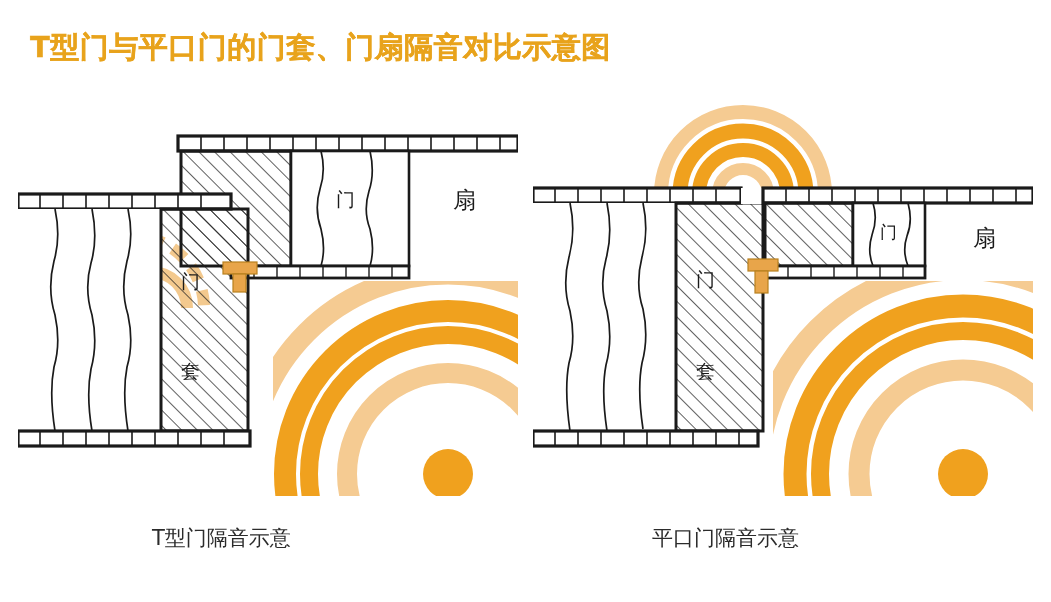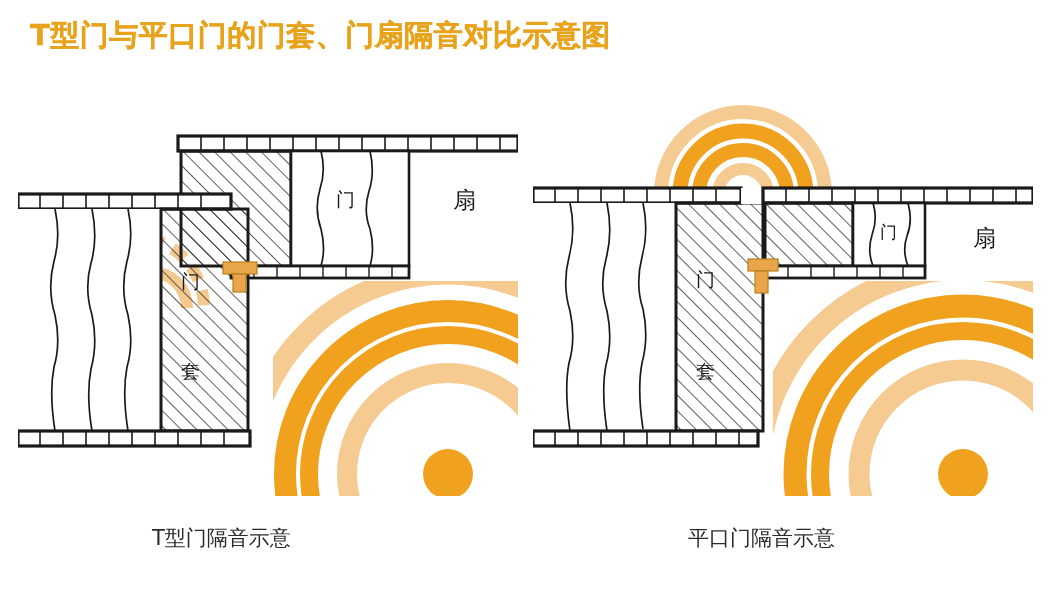--- a/index.html
+++ b/index.html
@@ -11,21 +11,21 @@
   body {
     width: 1051px;
     height: 602px;
     position: relative;
     overflow: hidden;
     font-family: "DejaVu Sans", "Liberation Sans", sans-serif;
   }
   #page-title {
     position: absolute;
     left: 30px;
-    top: 16px;
+    top: 28px;
     font-size: 29px;
     font-weight: bold;
     letter-spacing: 0.5px;
     color: #e8a31c;
     white-space: nowrap;
     -webkit-text-stroke: 0.4px #e8a31c;
   }
   .diagram-wrap {
     position: absolute;
     top: 96px;
@@ -34,21 +34,21 @@
   #diagram-right { left: 533px; }
   .caption {
     position: absolute;
     top: 524px;
     font-size: 21px;
     color: #2b2b2b;
     font-weight: 500;
     white-space: nowrap;
   }
   #caption-left  { left: 152px; text-align: right; }
-  #caption-right { left: 688px; }
+  #caption-right { left: 652px; }
   svg { display: block; }
 </style>
 </head>
 <body>
 
 <div id="page-title">T型门与平口门的门套、门扇隔音对比示意图</div>
 
 <div class="diagram-wrap" id="diagram-left">
 <svg width="500" height="400" viewBox="0 0 500 400">
   <defs>

